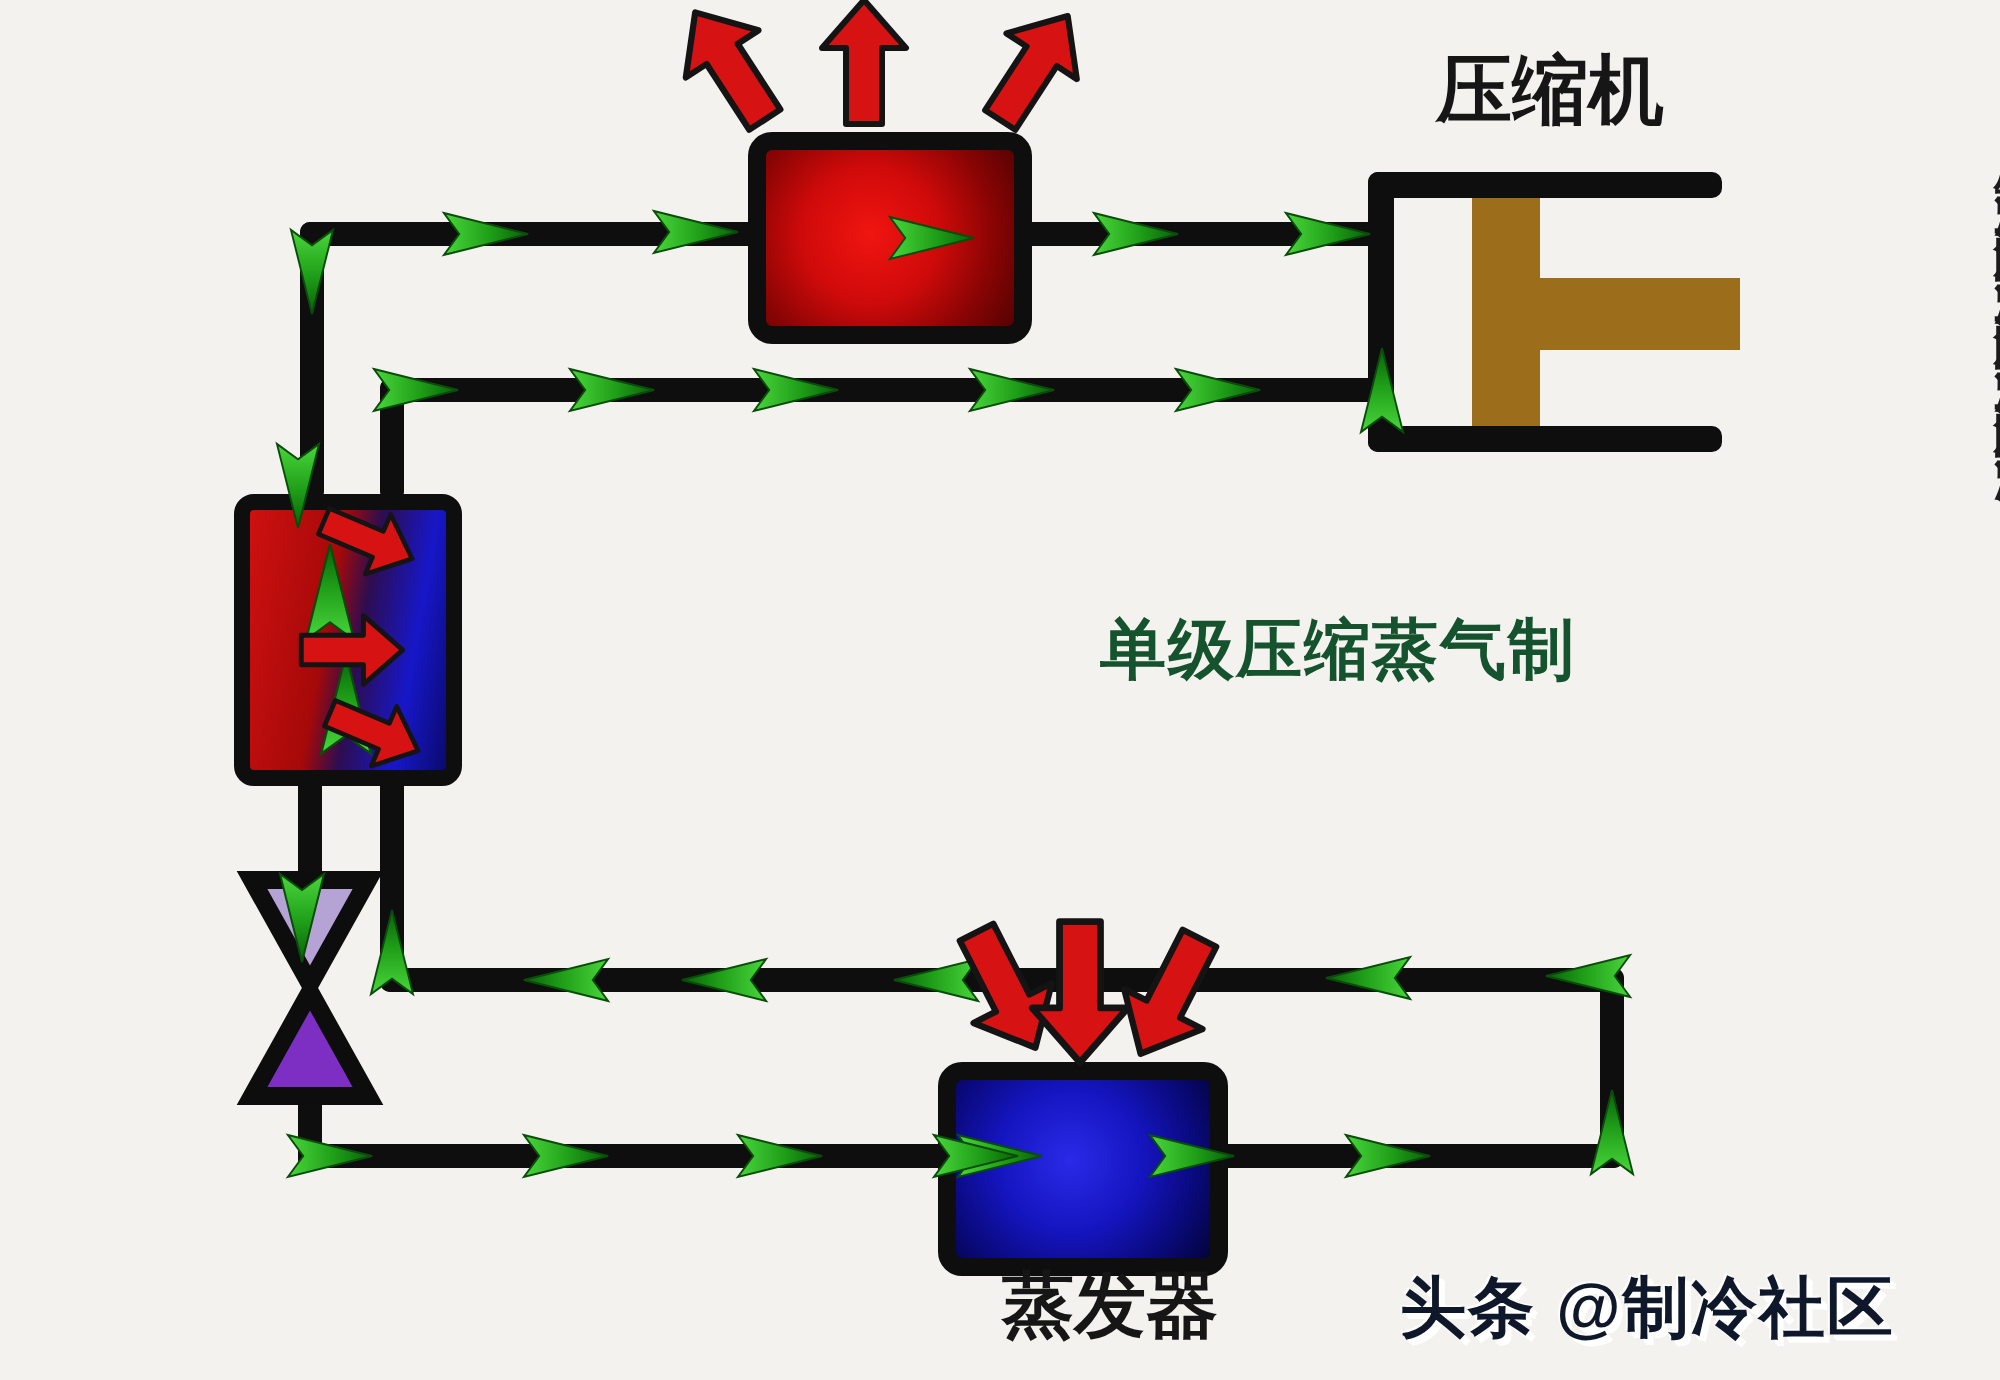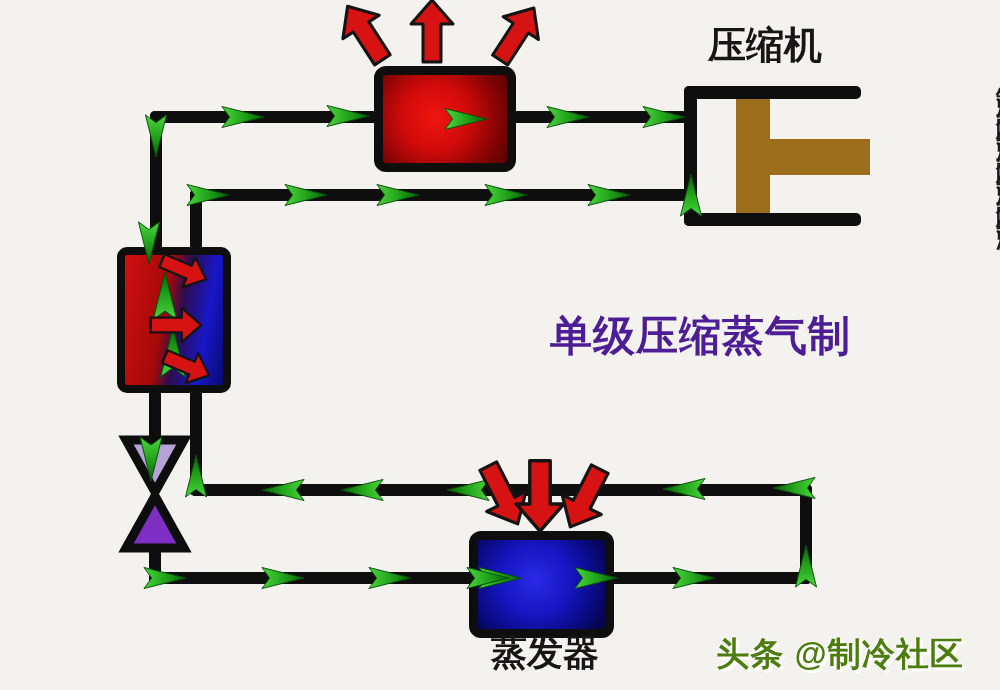--- a/index.html
+++ b/index.html
@@ -29,35 +29,35 @@
     border:8px solid #0e0e0e;border-radius:10px;
     background:linear-gradient(100deg, #cf1010 0%, #a50909 40%, #2d0d50 55%, #1717c9 78%, #0a0a6e 100%);
   }
   .piston{position:absolute;background:#9c6d1a;z-index:8;}
   .piston-bar{left:736px;top:94px;width:34px;height:124px;}
   .piston-rod{left:770px;top:139px;width:100px;height:36px;}
   .valve-svg{position:absolute;left:118px;top:434px;z-index:20;}
   .diagram-label{
     position:absolute;z-index:50;color:#161616;
     font-family:"Liberation Serif","DejaVu Serif",serif;
-    font-size:36px;font-weight:600;text-align:center;white-space:nowrap;
+    font-size:36px;font-weight:600;text-align:right;white-space:nowrap;
   }
   .label-compressor{left:698px;top:20px;width:134px;font-size:38px;}
   .label-condenser{left:386px;top:223px;width:130px;}
   .label-regenerator{left:247px;top:300px;width:122px;}
   .label-evaporator{left:481px;top:629px;width:128px;font-family:Liberation Serif, serif;}
   .cycle-title{
-    position:absolute;left:550px;top:316px;width:268px;z-index:50;
+    position:absolute;left:550px;top:306px;width:268px;z-index:50;
     font-family:"Liberation Serif","DejaVu Serif",serif;
-    font-size:42px;font-weight:700;color:#4c1d95;line-height:40px;
+    font-size:33px;font-weight:700;color:#14532d;line-height:40px;
     letter-spacing:1px;white-space:nowrap;
   }
   .toutiao-watermark{
     position:absolute;left:700px;top:632px;width:280px;z-index:50;
-    font-size:33px;font-weight:700;color:#4d7c0f;text-align:center;
+    font-size:33px;font-weight:700;color:#0f172a;text-align:left;
     letter-spacing:1px;white-space:nowrap;
     text-shadow:2px 2px 0 #ffffff,3px 3px 0 #ffffff,-1px -1px 0 #fcfcfc;
   }
   .edge-watermark{
     position:absolute;left:992px;top:66px;height:580px;z-index:50;
     writing-mode:vertical-rl;font-size:24px;font-weight:700;color:#1c1c1c;
     letter-spacing:11px;white-space:nowrap;
   }
   .defs-holder{position:absolute;width:0;height:0;overflow:hidden;}
 </style>

